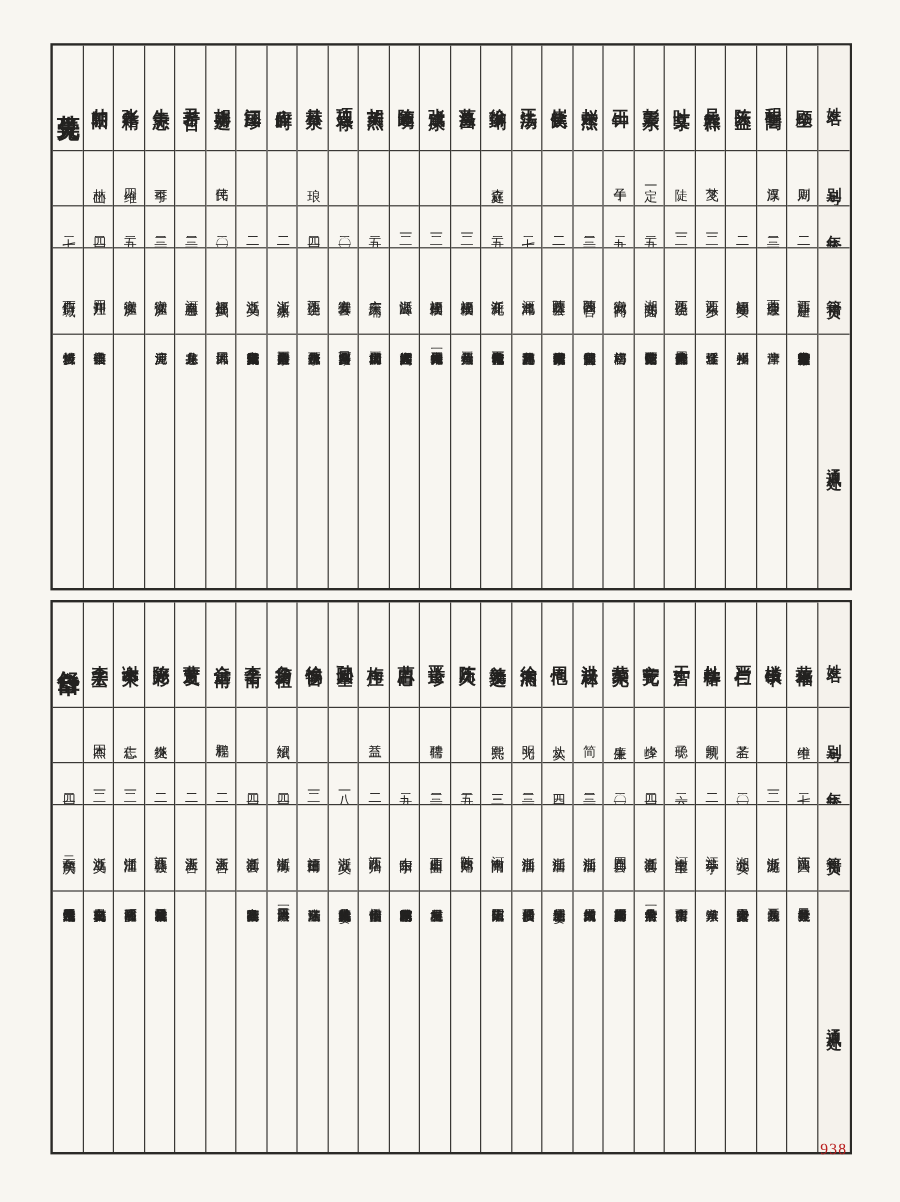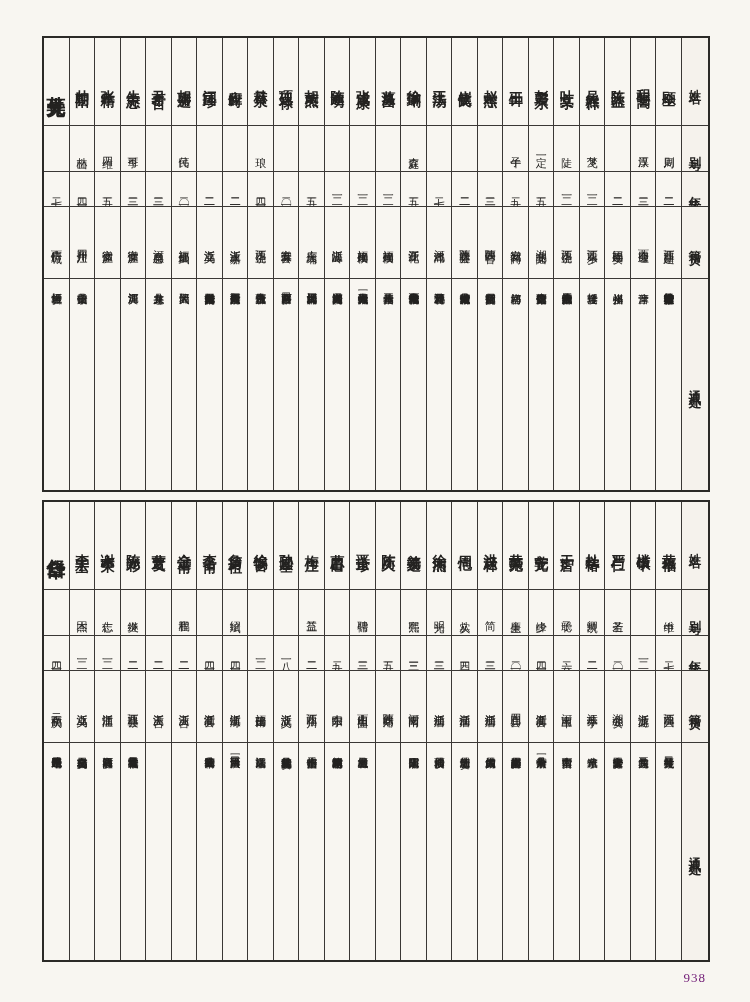--- a/index.html
+++ b/index.html
@@ -65,23 +65,23 @@
   }
   .c-name .vt{font-size:14px;font-weight:bold;letter-spacing:2px;}
   .big .c-name .vt{font-size:19px;letter-spacing:1px;}
   .c-alias .vt{font-size:11px;letter-spacing:1px;}
   .c-age .vt{font-size:11px;}
   .c-native .vt{font-size:11px;letter-spacing:1px;}
   .c-addr .vt{font-size:10.5px;letter-spacing:0;}
   .hcol .vt{font-size:12.5px;font-weight:bold;letter-spacing:3px;}
   .page-number{
     position:absolute;
-    right:44px;bottom:16px;
+    right:44px;bottom:36px;
     font-size:13px;
-    color:#701a75;
+    color:#b91c1c;
     letter-spacing:1px;
   }
 </style>
 </head>
 <body>
 
 <div class="page">
 
   <div class="table table-top" id="table-top">
     <div class="col hcol">

